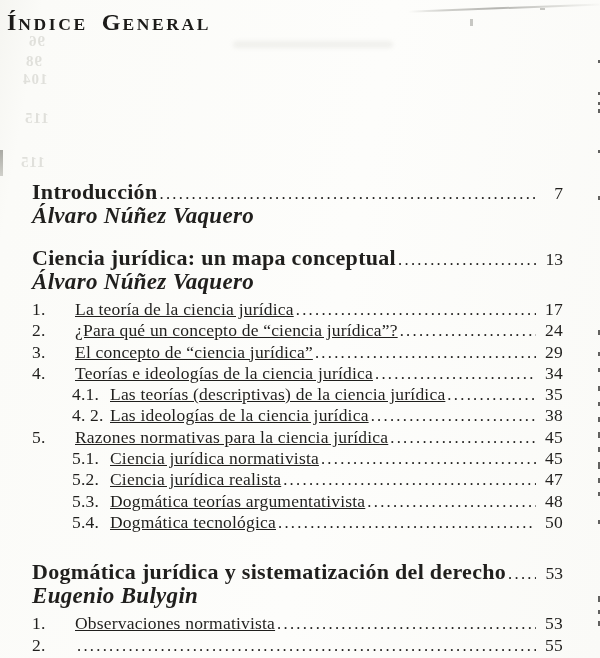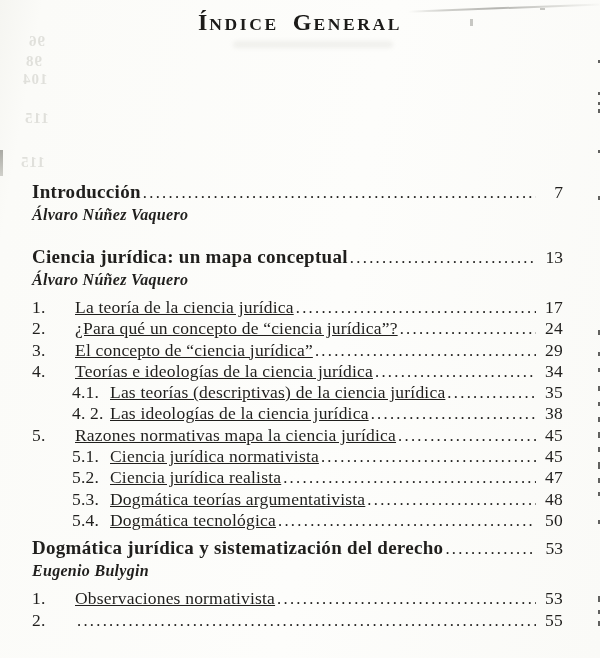--- a/index.html
+++ b/index.html
@@ -10,39 +10,39 @@
   }
   .page {
     position:relative; width:600px; height:658px; overflow:hidden;
     background:linear-gradient(100deg,#f5f5f1 0%,#fbfbf8 6%,#fdfdfb 55%,#fafaf7 100%);
     color:#201f1d;
   }
 
   
   .title {
     position:absolute; top:9px; left:0; width:100%;
-    text-align:center; font-weight:600; color:#1c1b19;
+    font-weight:600; color:#1c1b19;
     white-space:nowrap;
   }
   .title .word { display:inline-block; margin:0 7px; }
   .title .lead { font-size:24px; letter-spacing:2px; }
   .title .rest { font-size:17.5px; letter-spacing:2.6px; }
   .title-echo {
     position:absolute; left:233px; top:41px; width:160px; height:7px;
     background:#d6d6d0; opacity:.32; filter:blur(2px); border-radius:4px;
   }
 
   
   .toc { position:absolute; left:32px; top:181px; width:531px; }
   .sec { margin-bottom:21px; }
-  .sec.compact-after { margin-bottom:6px; }
+  .sec.compact-after { margin-bottom:28px; }
   .row { display:flex; align-items:baseline; }
   .heading-row { line-height:22px; }
-  .heading-row .h { font-weight:700; font-size:19px; letter-spacing:.3px; flex:0 0 auto; }
-  .author { font-weight:700; font-style:italic; font-size:16px; line-height:21px; letter-spacing:.3px; }
+  .heading-row .h { font-weight:700; font-size:22px; letter-spacing:.3px; flex:0 0 auto; }
+  .author { font-weight:700; font-style:italic; font-size:23px; line-height:21px; letter-spacing:.3px; }
   .items { margin-top:7px; }
   .items:empty { margin-top:0; }
   .item { font-size:17.5px; line-height:21.3px; letter-spacing:.2px; }
   .item .num { flex:0 0 43px; }
   .item.sub { padding-left:40px; }
   .item.sub .num { flex:0 0 38px; }
   .item .txt { flex:0 0 auto;text-decoration:underline; }
   .leader { flex:1 1 auto; overflow:hidden; white-space:nowrap; min-width:8px; margin:0 3px 0 2px; }
   .leader::after {
     content:"........................................................................................";
@@ -145,21 +145,21 @@
 
   <div class="row item sub">
     <span class="num">4. 2.</span>
     <span class="txt">Las ideologías de la ciencia jurídica</span>
     <span class="leader"></span>
     <span class="pg">38</span>
   </div>
 
   <div class="row item">
     <span class="num">5.</span>
-    <span class="txt">Razones normativas mapa la ciencia jurídica</span>
+    <span class="txt">Razones normativas para la ciencia jurídica</span>
     <span class="leader"></span>
     <span class="pg">45</span>
   </div>
 
   <div class="row item sub">
     <span class="num">5.1.</span>
     <span class="txt">Ciencia jurídica normativista</span>
     <span class="leader"></span>
     <span class="pg">45</span>
   </div>

